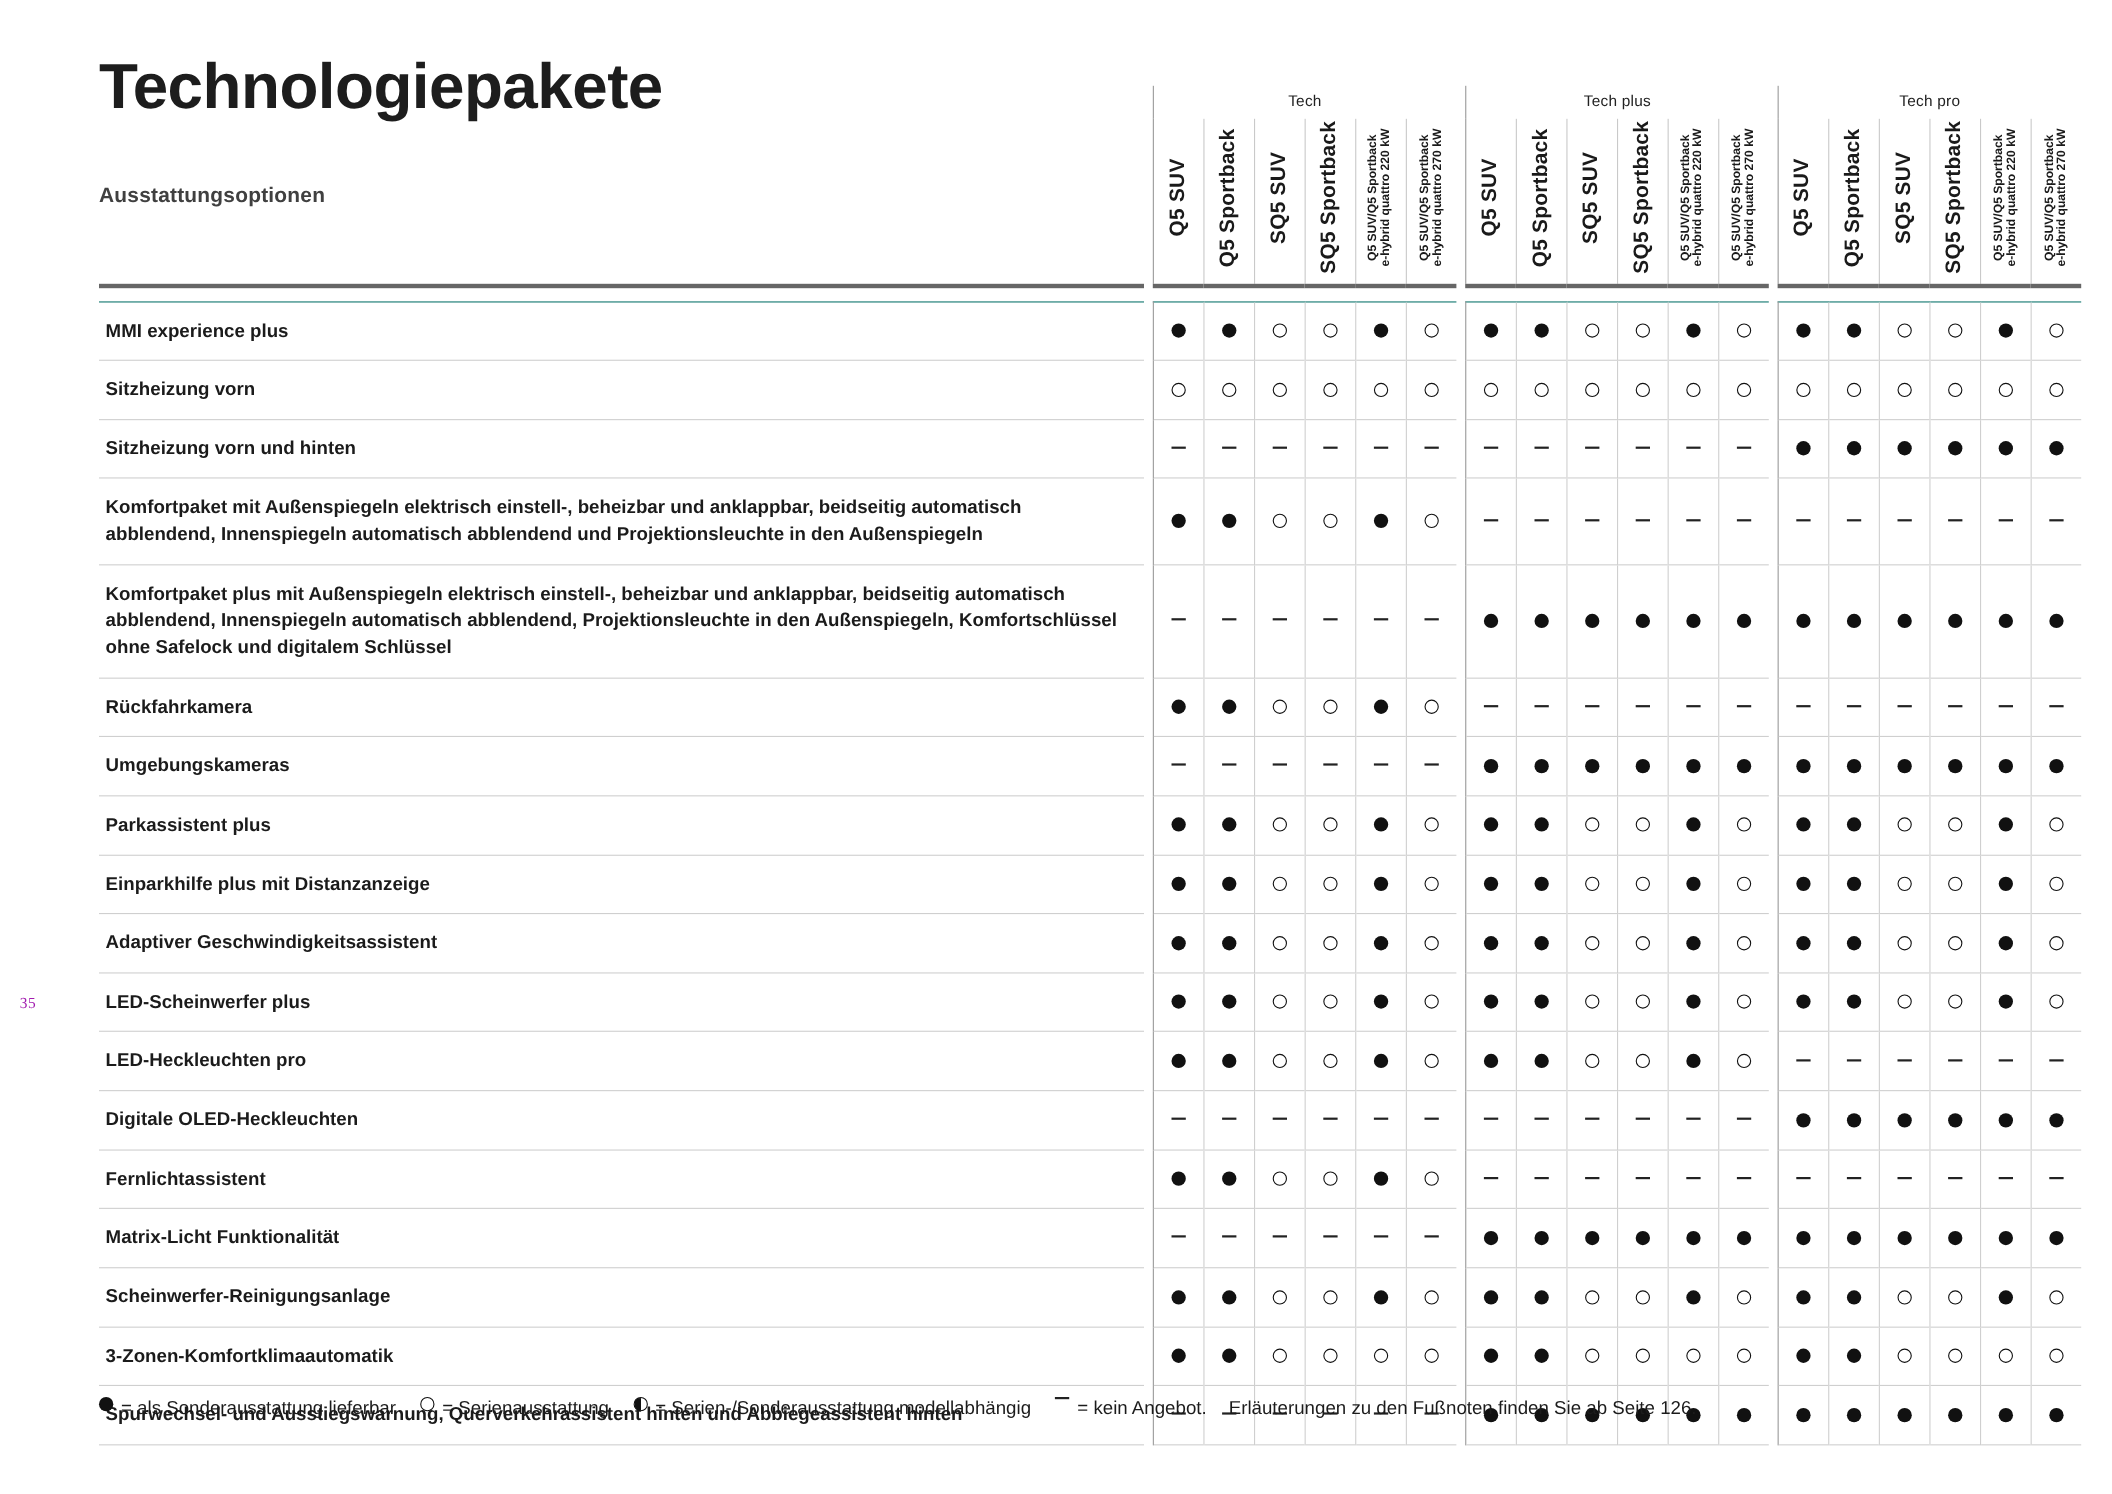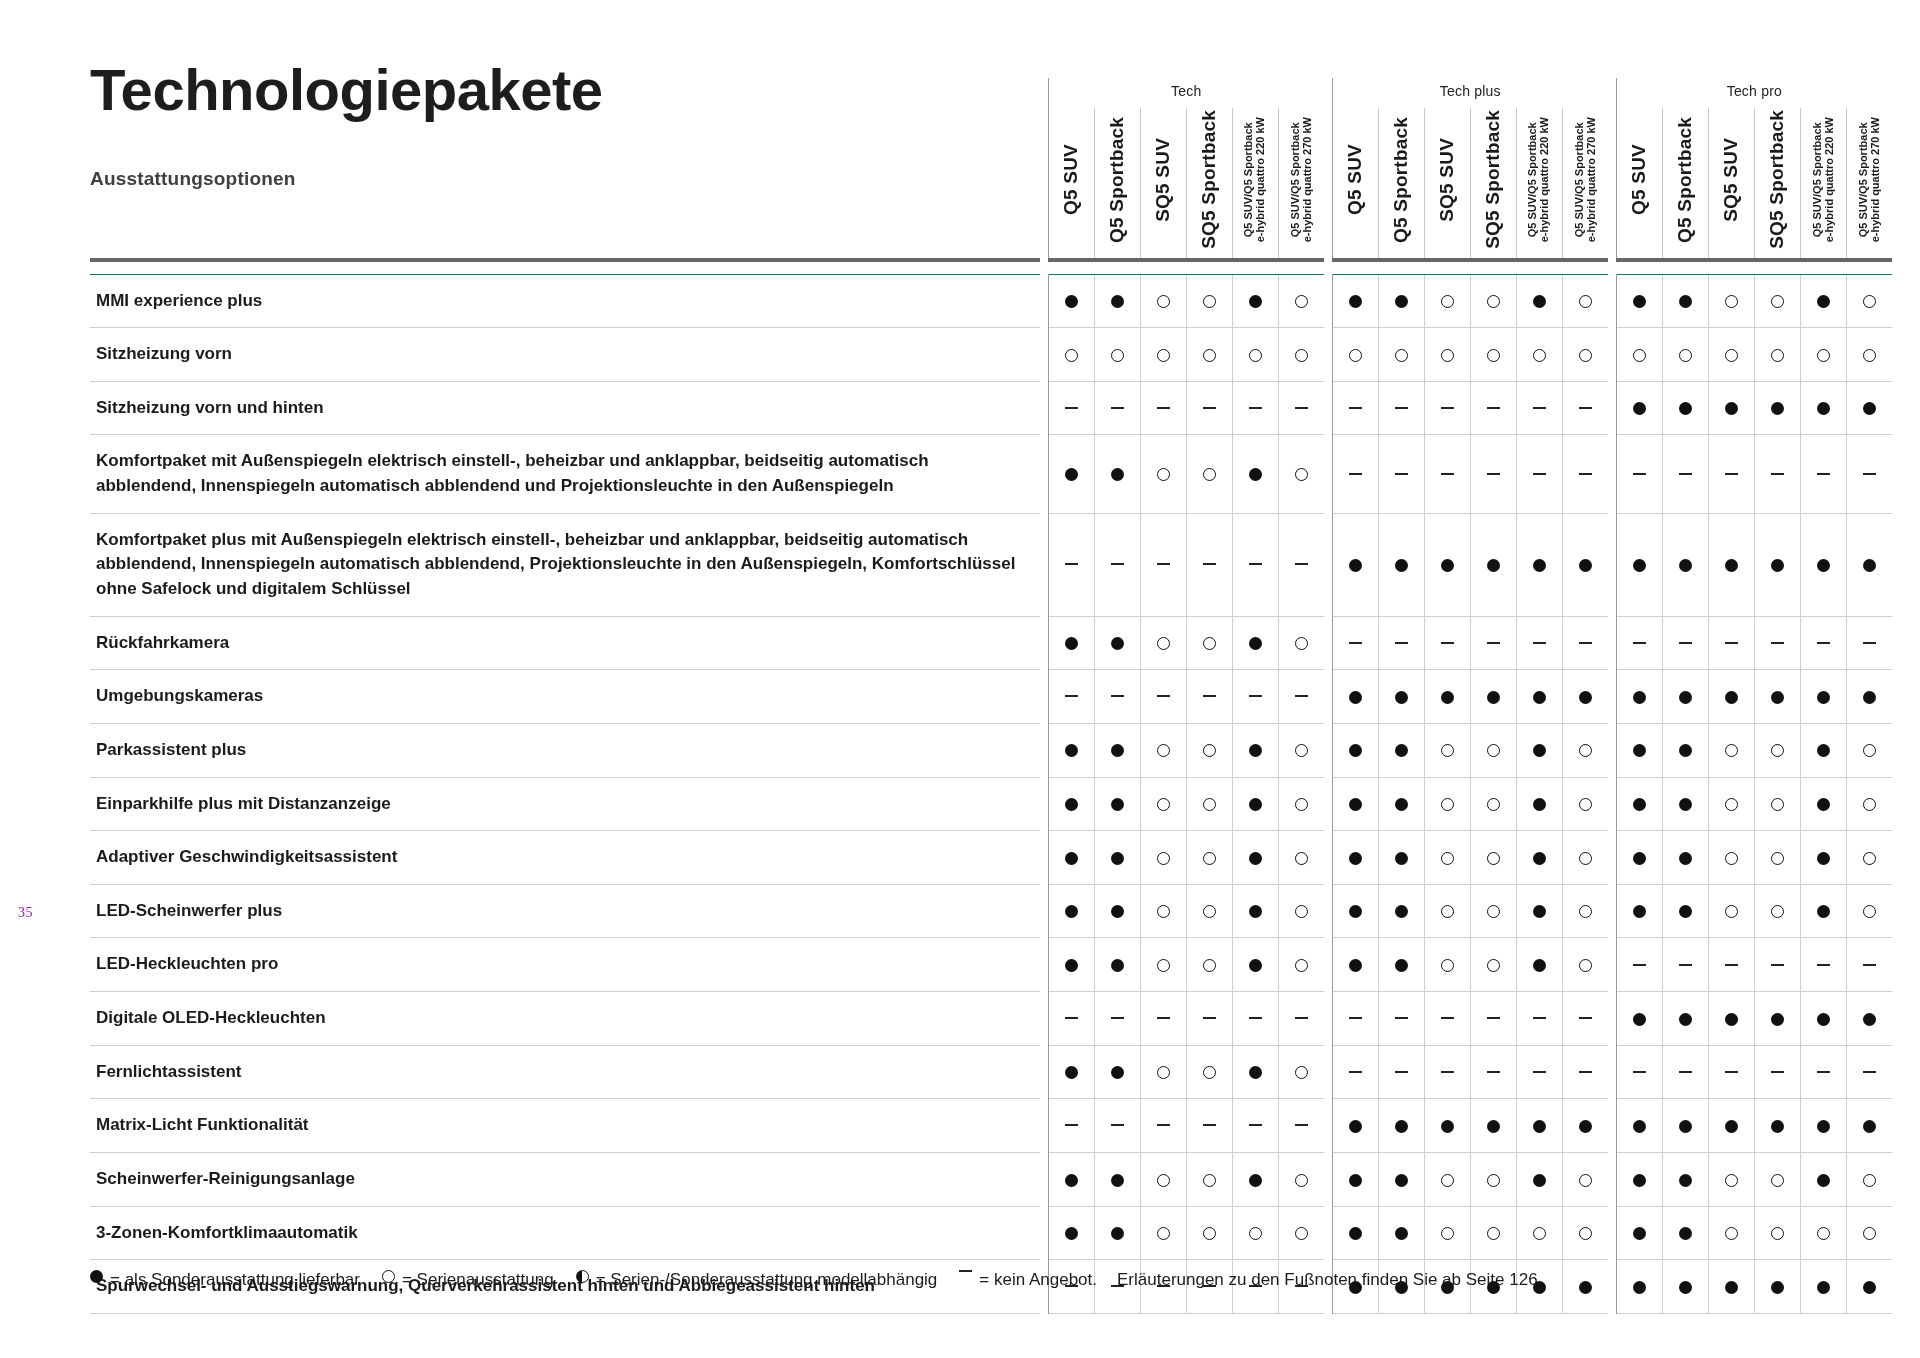--- a/index.html
+++ b/index.html
@@ -25,21 +25,21 @@
     font-size: 14px;
     color: #a21caf;
     letter-spacing: .5px;
     font-family: Liberation Serif, serif;
   }
 
   
   .title {
     position: absolute;
     left: 90px;
-    top: 56px;
+    top: 45px;
     font-size: 58px;
     font-weight: bold;
     letter-spacing: -0.5px;
     color: #1d1d1d;
     white-space: nowrap;
   }
 
   
   .sheet {
     position: absolute;

